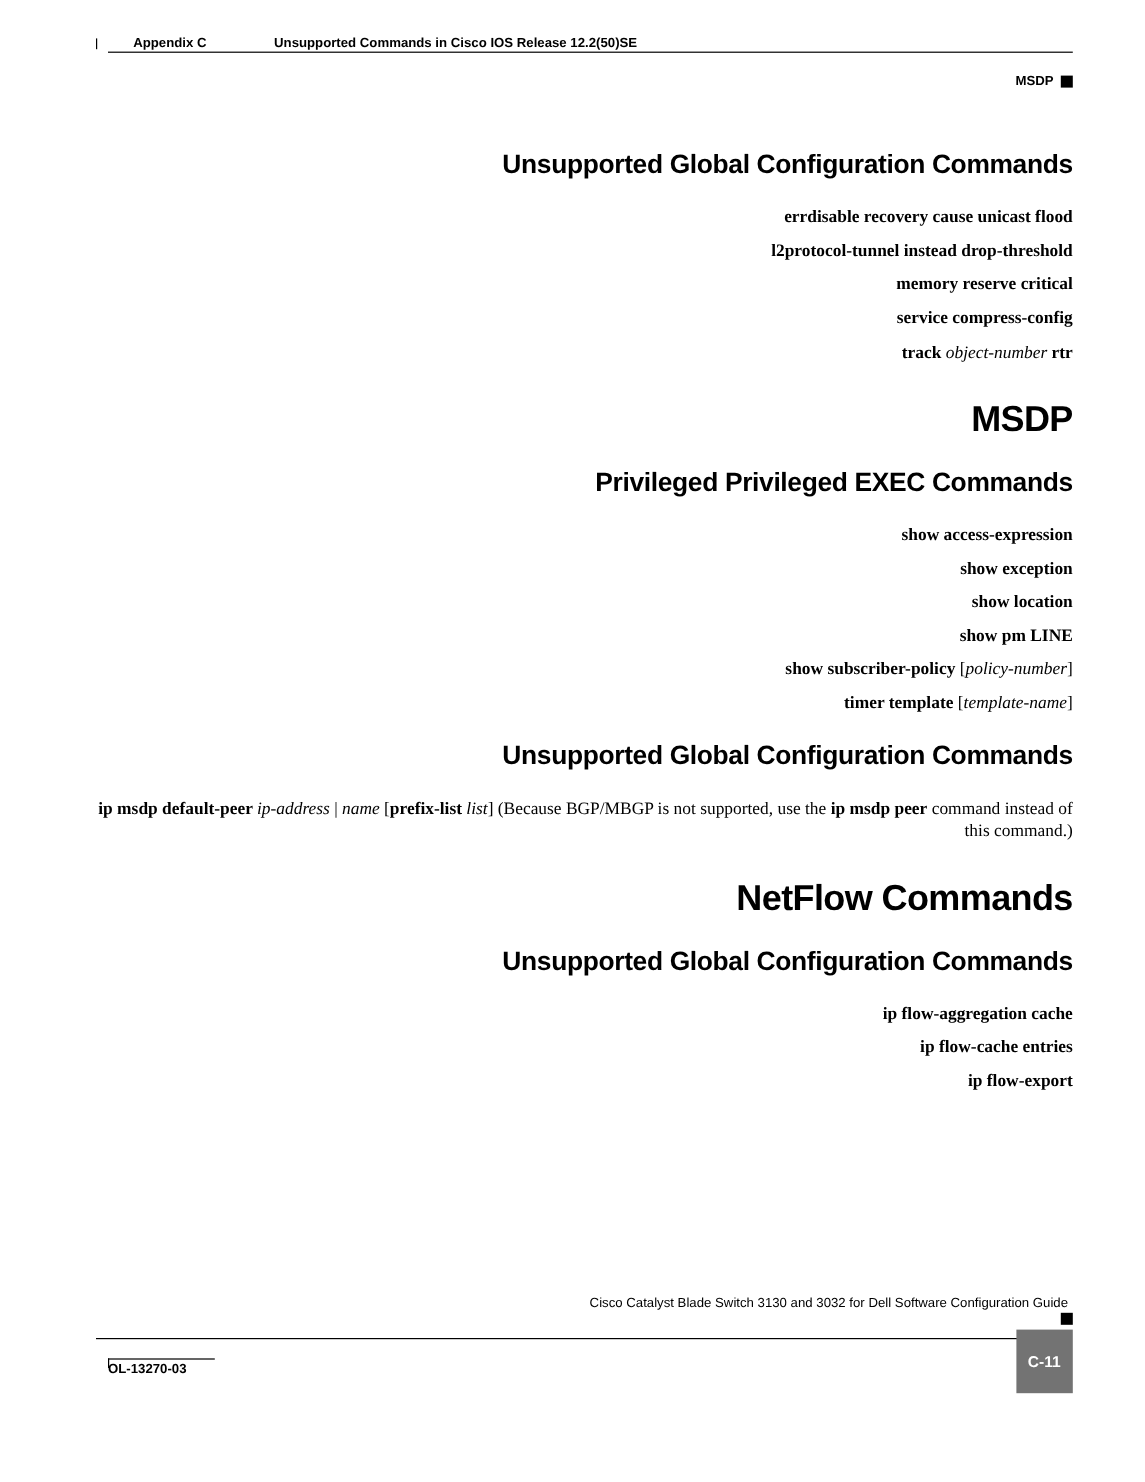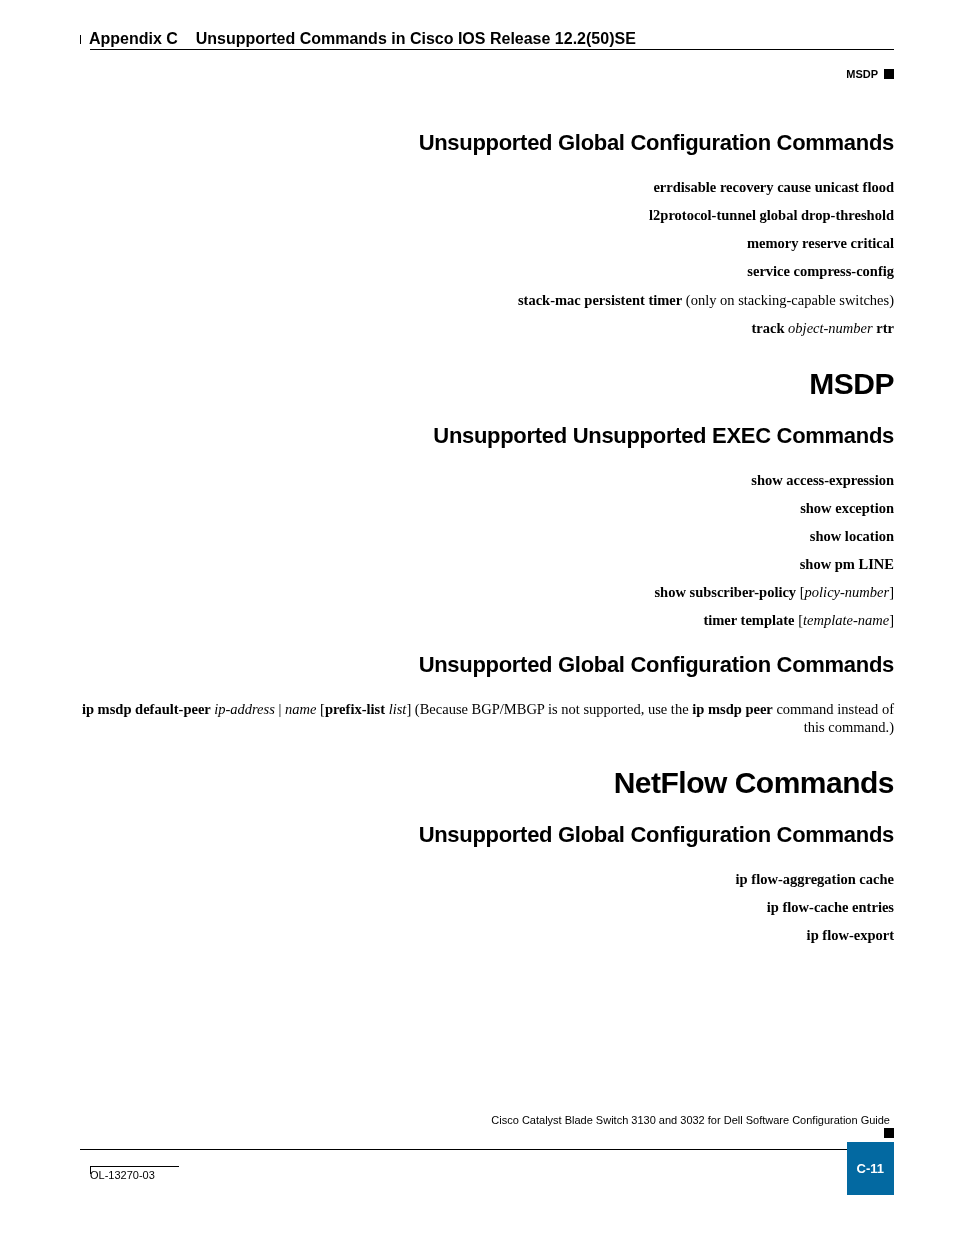--- a/index.html
+++ b/index.html
@@ -18,22 +18,23 @@
   .header-rule {
     border-top: 1px solid #000;
     margin-left: 10px;
     position: relative;
   }
   .header-line {
     display: flex;
     align-items: center;
     font-family: Arial, Helvetica, sans-serif;
     font-weight: bold;
-    font-size: 16px;
+    font-size: 11px;
     margin-bottom: 1px;
+    gap: 22px;
   }
   .header-tick {
     width: 1px;
     height: 9px;
     background: #000;
     margin-right: 8px;
   }
   .header-right-row {
     display: flex;
     justify-content: flex-end;
@@ -100,37 +101,37 @@
     margin-bottom: 2px;
   }
   .footer-lower {
     display: flex;
     justify-content: space-between;
     align-items: center;
     margin-top: 2px;
   }
   .doc-id {
     font-family: Arial, Helvetica, sans-serif;
-    font-weight: normal;
+    font-weight: bold;
     font-size: 11px;
     border-top: 1px solid #000;
     padding-top: 2px;
     padding-right: 24px;
     position: relative;
     margin-left: 10px;
   }
   .doc-id::before{
     content:"";
     position:absolute;
     left:0; top:-1px;
     width:1px; height:8px;
     background:#000;
   }
   .page-badge {
-    background: #0369a1;
+    background: #737373;
     color: #fff;
     font-family: Arial, Helvetica, sans-serif;
     font-weight: bold;
     font-size: 13px;
     padding: 19px 10px;
     margin-top:-10px;
   }
   .footer-marker {
     width: 10px;
     height: 10px;
@@ -154,30 +155,29 @@
   <div class="header-right-row">
     <span>MSDP</span>
     <span class="marker-sq"></span>
   </div>
 
   <div class="content">
 
     <div class="h2">Unsupported Global Configuration Commands</div>
     <div class="body-block">
       <p class="cmd b">errdisable recovery cause unicast flood</p>
-      <p class="cmd b">l2protocol-tunnel global drop-threshold</p>
+      <p class="cmd b">l2protocol-tunnel instead drop-threshold</p>
       <p class="cmd b">memory reserve critical</p>
       <p class="cmd b">service compress-config</p>
-      <p class="cmd"><span class="b">stack-mac persistent timer</span><span> (only on stacking-capable switches)</span></p>
       <p class="cmd"><span class="b">track </span><span class="i">object-number</span><span class="b"> rtr</span></p>
     </div>
 
     <div class="h1">MSDP</div>
 
-    <div class="h2">Unsupported Unsupported EXEC Commands</div>
+    <div class="h2">Privileged Privileged EXEC Commands</div>
     <div class="body-block">
       <p class="cmd b">show access-expression</p>
       <p class="cmd b">show exception</p>
       <p class="cmd b">show location</p>
       <p class="cmd b">show pm LINE</p>
       <p class="cmd"><span class="b">show subscriber-policy</span><span> [</span><span class="i">policy-number</span><span>]</span></p>
       <p class="cmd"><span class="b">timer template</span><span> [</span><span class="i">template-name</span><span>]</span></p>
     </div>
 
     <div class="h2">Unsupported Global Configuration Commands</div>

